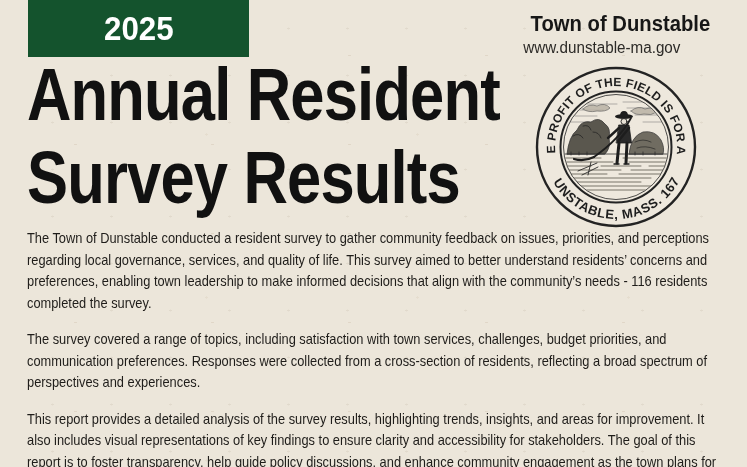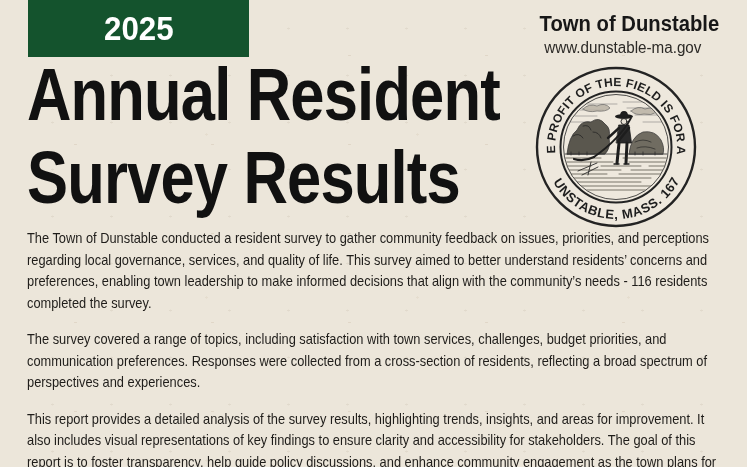--- a/index.html
+++ b/index.html
@@ -26,22 +26,22 @@
   .year-badge{
     position:absolute;left:28px;top:0;width:221px;height:57px;
     background:#14532d;
     display:flex;align-items:center;justify-content:center;
   }
   .year-badge span{
     color:#ffffff;font-weight:bold;font-size:34px;
     letter-spacing:0px;transform:scaleX(.92);
   }
   .org-block{
-    position:absolute;right:28px;top:11px;
-    display:flex;flex-direction:column;align-items:center;
+    position:absolute;right:37px;top:11px;
+    display:flex;flex-direction:column;align-items:flex-start;
   }
   .org-name{
     font-weight:bold;font-size:22px;color:#171717;
     transform:scaleX(.92);transform-origin:right top;
     white-space:nowrap;
   }
   .org-url{
     font-size:16px;color:#2c2a27;margin-top:2px;margin-right:6px;
     transform:scaleX(.95);transform-origin:right top;
     white-space:nowrap;

